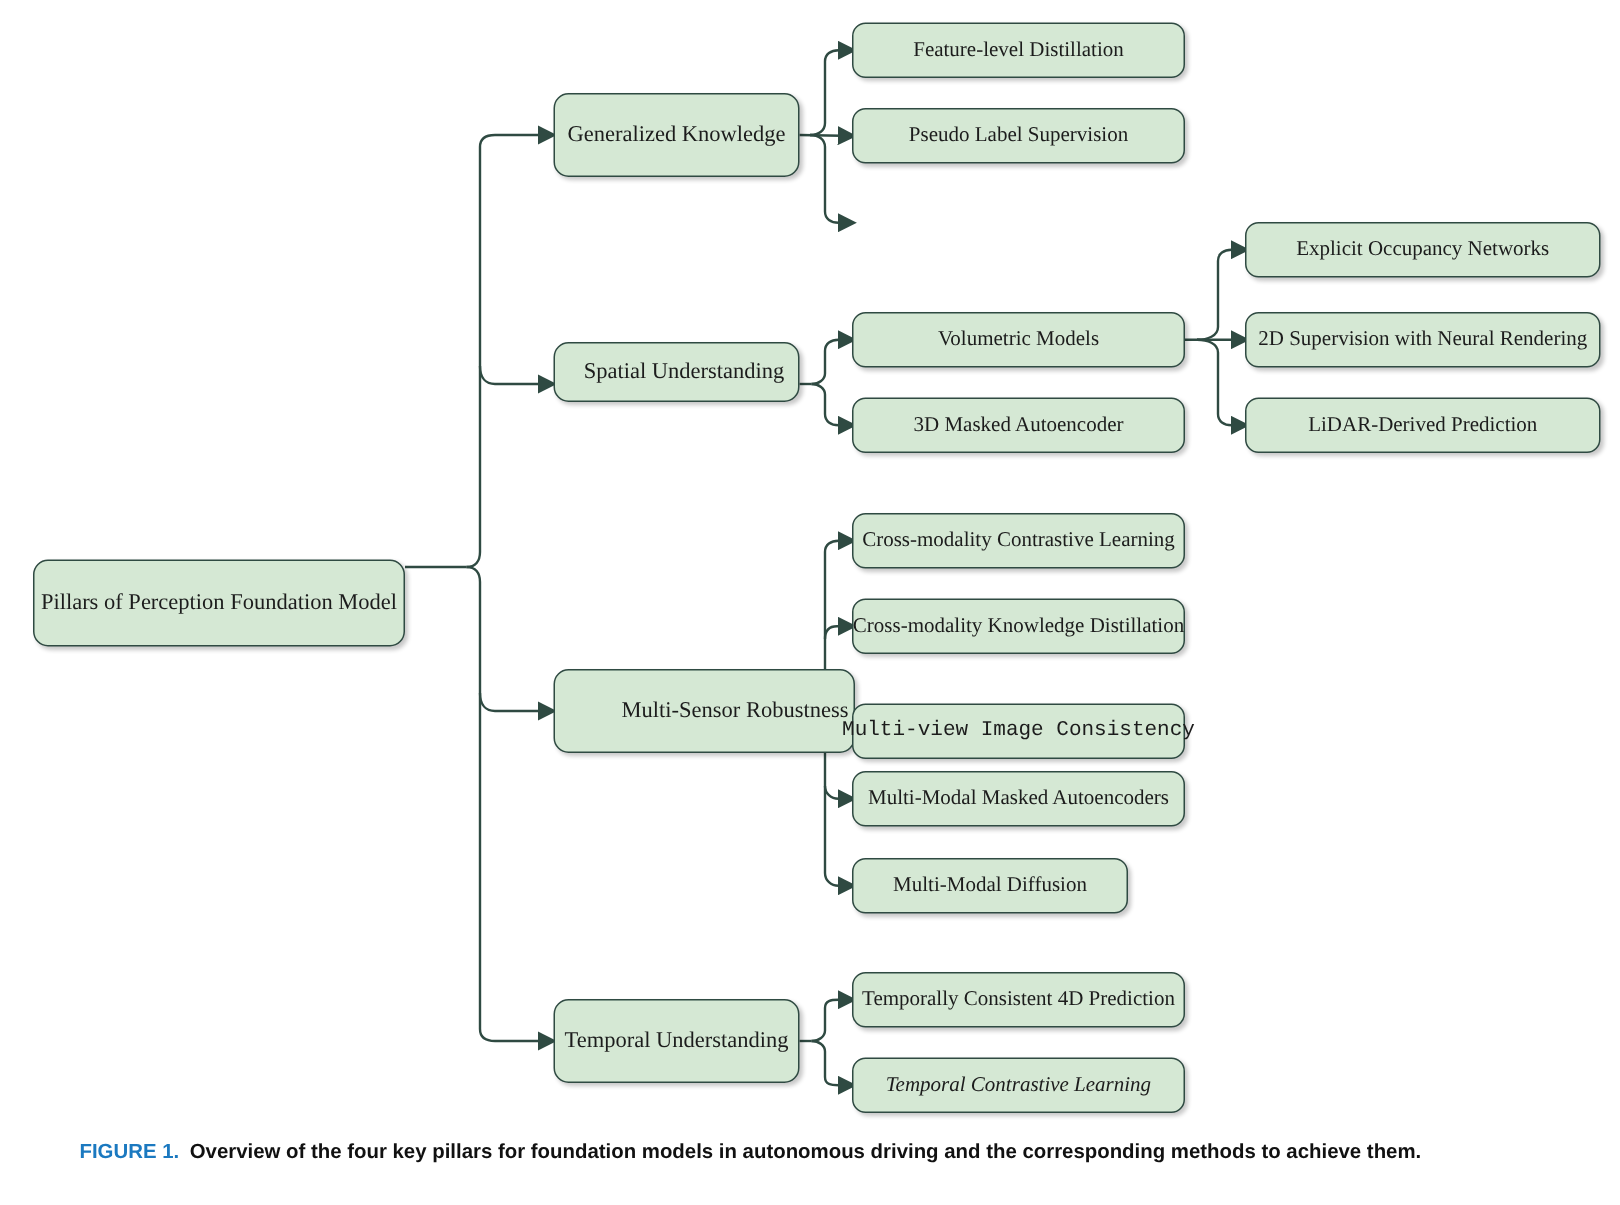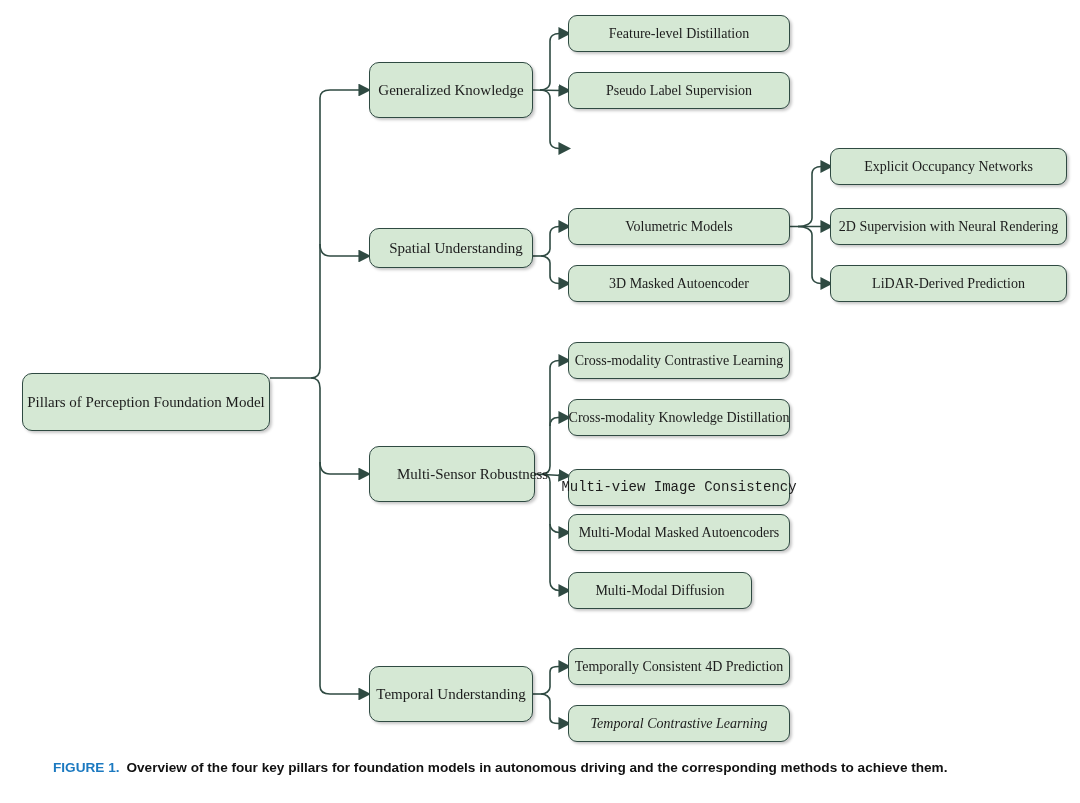--- a/index.html
+++ b/index.html
@@ -80,21 +80,21 @@
 
     <path class="edge" d="M 533 694 H 541"></path>
     <path class="edge" marker-end="url(#arr)" d="M 541 694 C 546 694 550 691 550 687 L 550 672 C 550 667 554 666.5 559 666.5 L 561 666.5"></path>
     <path class="edge" marker-end="url(#arr)" d="M 541 694 C 546 694 550 697 550 701 L 550 718 C 550 723 554 723.5 559 723.5 L 561 723.5"></path>
   </svg>
 
   <div class="node lvl0" style="left:22px;top:349px;width:248px;height:58px;margin-top:24px;">Pillars of Perception Foundation Model</div>
 
   <div class="node lvl1" style="left:369px;top:62px;width:164px;height:56px;">Generalized Knowledge</div>
   <div class="node lvl1" style="left:369px;top:228px;width:164px;height:40px;padding-left:14px;">Spatial Understanding</div>
-  <div class="node lvl1" style="left:369px;top:446px;width:166px;height:56px;padding-left:45px;">Multi-Sensor Robustness</div>
+  <div class="node lvl1" style="left:369px;top:446px;width:201px;height:56px;padding-left:45px;">Multi-Sensor Robustness</div>
   <div class="node lvl1" style="left:369px;top:666px;width:164px;height:56px;">Temporal Understanding</div>
 
   <div class="node" style="left:568px;top:15px;width:222px;height:37px;">Feature-level Distillation</div>
   <div class="node" style="left:568px;top:72px;width:222px;height:37px;">Pseudo Label Supervision</div>
 
   <div class="node" style="left:568px;top:208px;width:222px;height:37px;">Volumetric Models</div>
   <div class="node" style="left:568px;top:265px;width:222px;height:37px;">3D Masked Autoencoder</div>
 
   <div class="node" style="left:568px;top:342px;width:222px;height:37px;">Cross-modality Contrastive Learning</div>
   <div class="node" style="left:568px;top:399px;width:222px;height:37px;">Cross-modality Knowledge Distillation</div>

